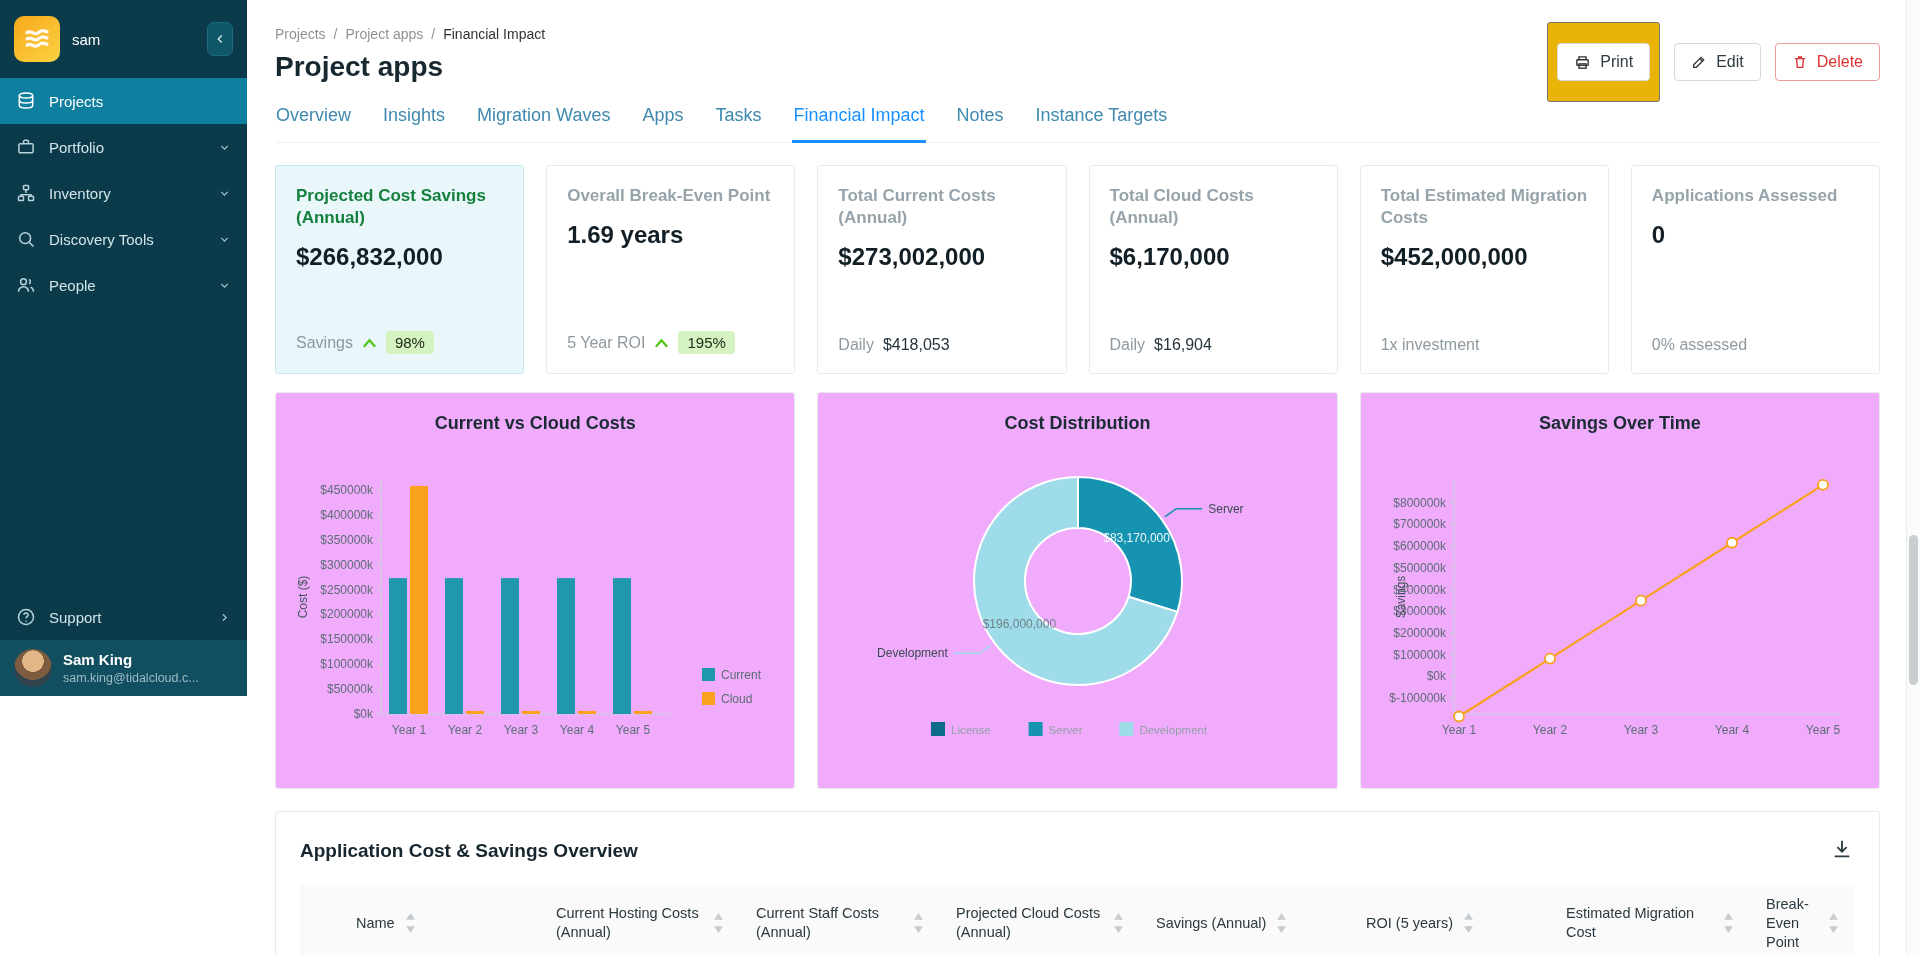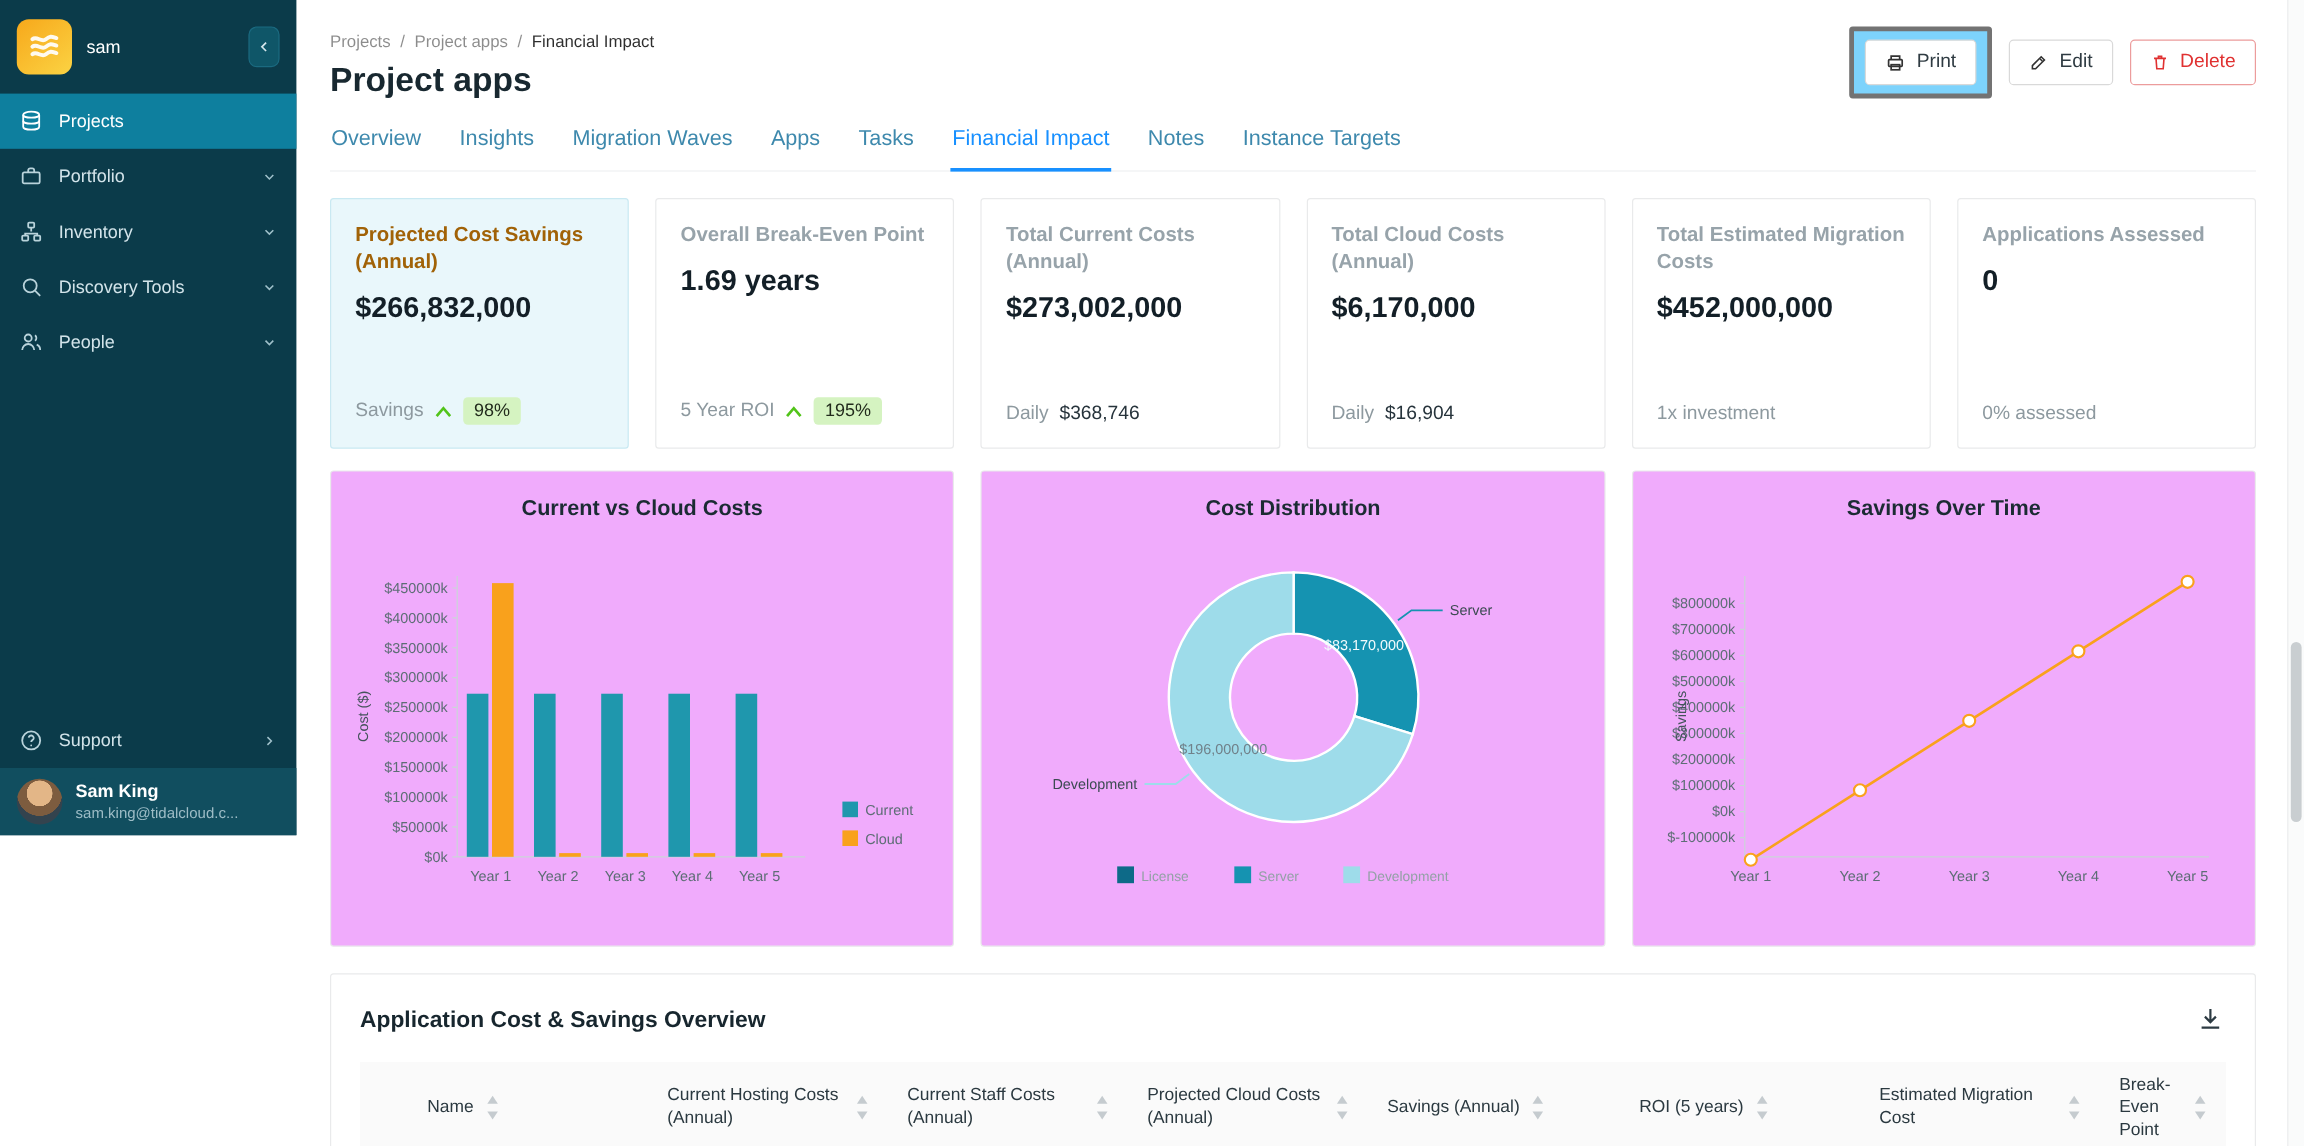--- a/index.html
+++ b/index.html
@@ -26,32 +26,32 @@
 
   
   .main{flex:1;min-width:0;height:955px;overflow:hidden;position:relative;padding:26px 40px 0 28px}
   .breadcrumb{font-size:14px;color:rgba(0,0,0,.45);display:flex;gap:8px;align-items:center}
   .breadcrumb .crumb{cursor:pointer}
   .breadcrumb .current{color:rgba(0,0,0,.82)}
   .page-title{font-size:28px;font-weight:700;color:#182830;margin-top:9px}
   .actions{position:absolute;top:22px;right:40px;display:flex;align-items:center;gap:14px}
   .btn{display:inline-flex;align-items:center;gap:9px;height:38px;padding:0 16px;border:1px solid #d9d9d9;border-radius:4px;background:#fff;font-size:16px;color:#2f3b42;cursor:pointer;white-space:nowrap}
   .btn-danger{border-color:#ec9c9c;color:#e03131}
-  .print-highlight{border:4px solid #737373;border-radius:3px;padding:7px 9px;background:#7dd3fc}
+  .print-highlight{border:1px solid #737373;border-radius:3px;padding:20px 9px;background:#eab308}
 
   .tabs{display:flex;gap:30px;margin-top:22px;border-bottom:1px solid #eef1f2}
   .tab{font-size:18px;color:#3e89ad;padding:0 1px 14px;cursor:pointer;white-space:nowrap}
   .tab.active{color:#1890ff;font-weight:500;border-bottom:3px solid #1890ff;margin-bottom:-1px}
 
   
   .kpi-row{display:flex;gap:22px;margin-top:22px}
   .kpi{flex:1;border:1px solid #e9eaeb;border-radius:3px;background:#fff;padding:19px 20px;height:209px;display:flex;flex-direction:column}
   .kpi.highlight{background:#e9f7fb;border-color:#c9e9f2}
   .kpi-title{font-size:17px;font-weight:600;color:#97a3aa;line-height:1.28}
-  .kpi.highlight .kpi-title{color:#a16207}
+  .kpi.highlight .kpi-title{color:#15803d}
   .kpi-value{font-size:24px;font-weight:700;color:#131f27;margin-top:14px}
   .kpi-footer{margin-top:auto;display:flex;align-items:center;gap:9px;font-size:16px;color:#8d999f}
   .kpi-footer .fv{color:#27343c}
   .badge{background:#d5f3c1;border-radius:4px;padding:3px 9px;font-size:15px;color:#222b1c}
 
   
   .charts-row{display:flex;gap:22px;margin-top:18px}
   .chart-card{flex:1;border:1px solid #e9eaeb;border-radius:3px;background:#f0abfc;height:397px;padding-top:20px}
   .chart-title{text-align:center;font-size:18px;font-weight:700;color:#1b2b33}
   svg.chart{display:block;margin:6px auto 0}
@@ -240,21 +240,21 @@
             <path d="M2 10l6-7 6 7"></path>
           </svg>
         <span class="badge">195%</span>
       </div>
     </div>
     <div class="kpi">
       <div class="kpi-title">Total Current Costs (Annual)</div>
       <div class="kpi-value">$273,002,000</div>
       <div class="kpi-footer">
         <span>Daily</span>
-        <span class="fv">$368,746</span>
+        <span class="fv">$418,053</span>
       </div>
     </div>
     <div class="kpi">
       <div class="kpi-title">Total Cloud Costs (Annual)</div>
       <div class="kpi-value">$6,170,000</div>
       <div class="kpi-footer">
         <span>Daily</span>
         <span class="fv">$16,904</span>
       </div>
     </div>

